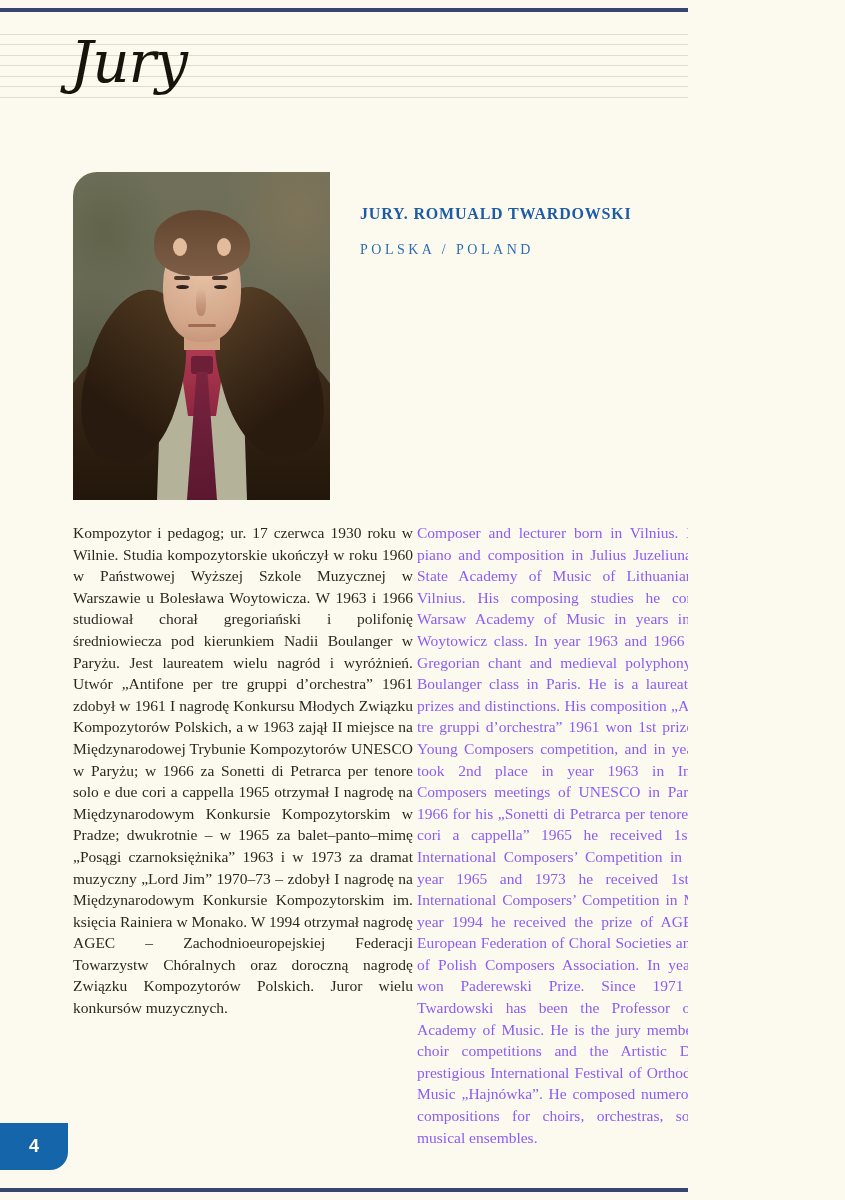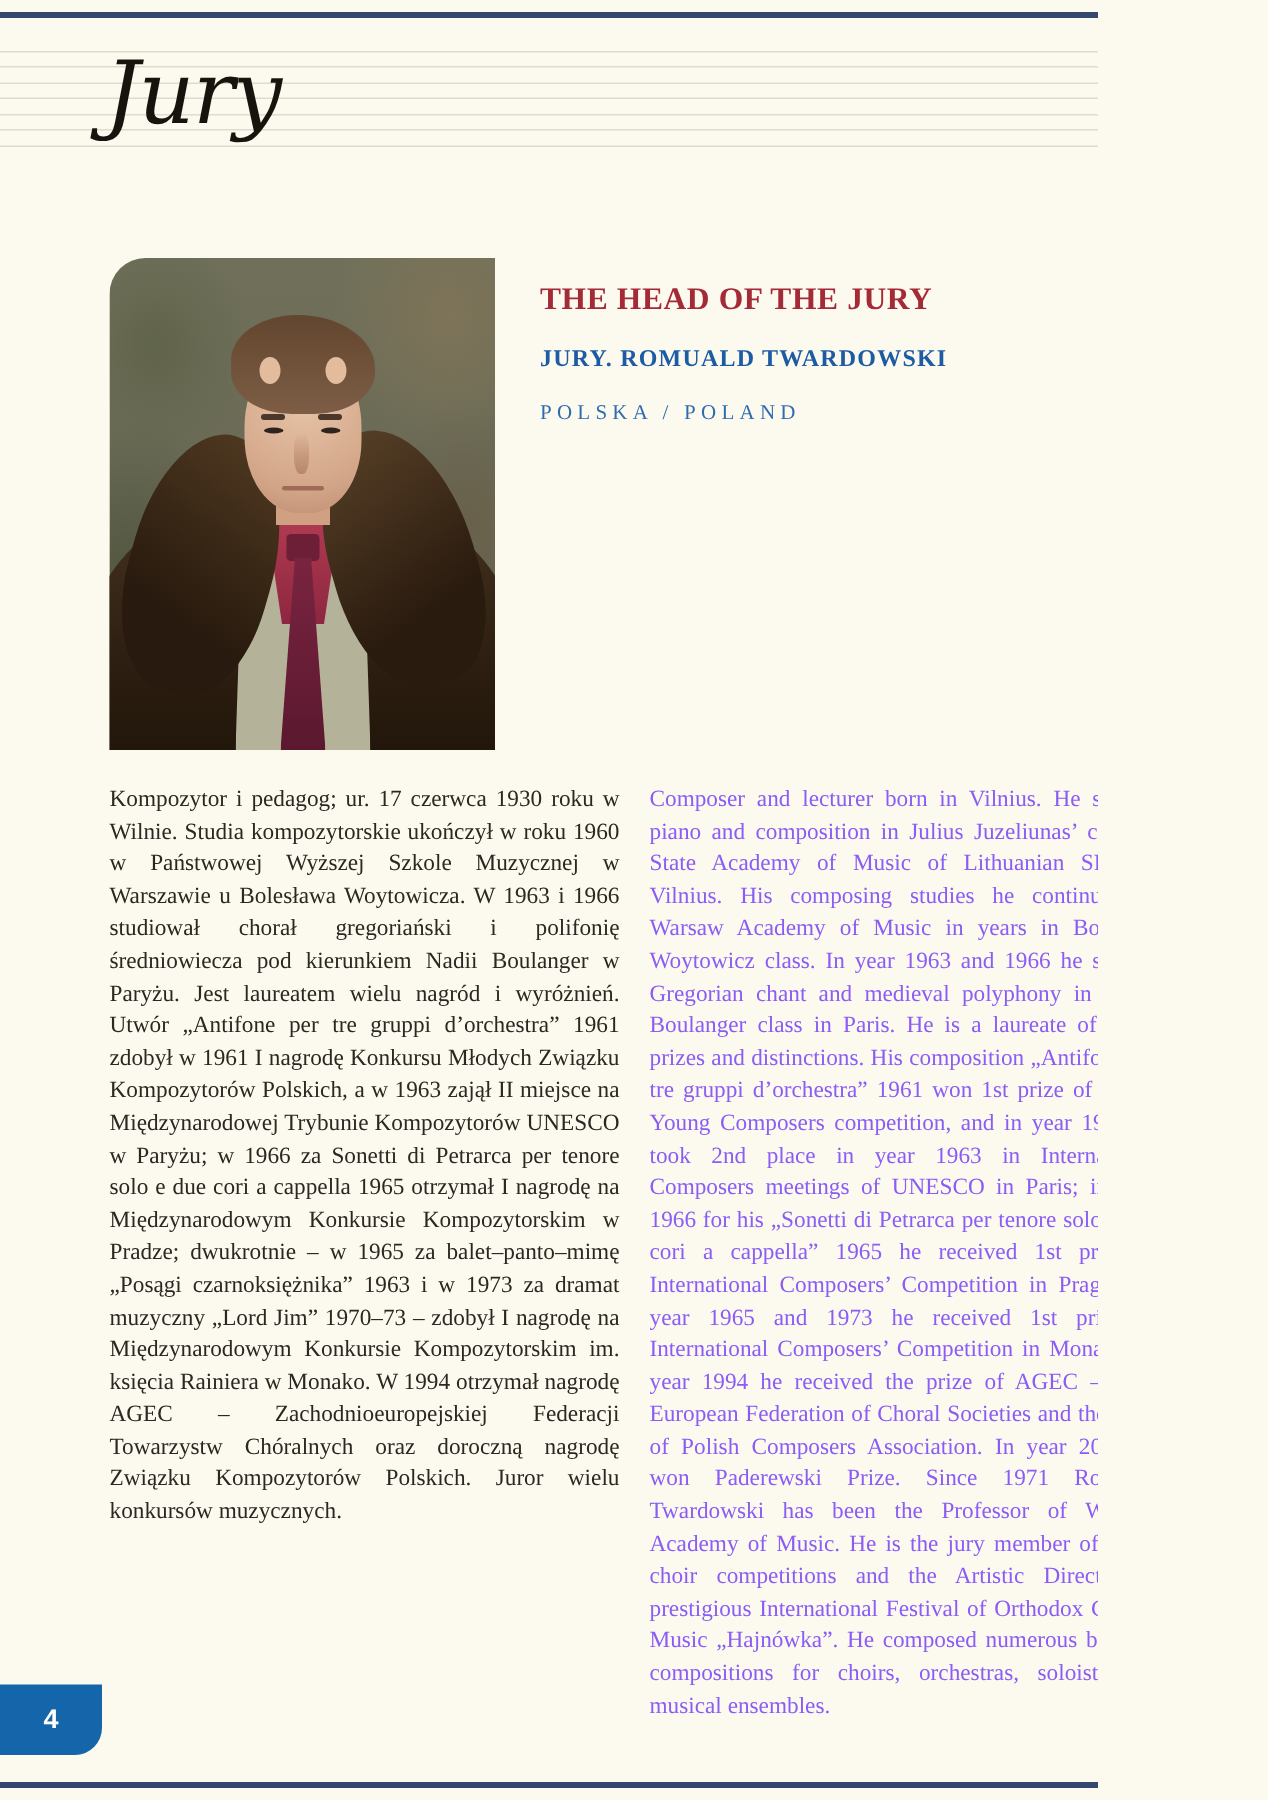--- a/index.html
+++ b/index.html
@@ -1,17 +1,17 @@
 <!DOCTYPE html>
 <html><head>
 <meta charset="utf-8">
 <style>
   html,body{margin:0;padding:0;background:#fcfaee;}
   .page{position:relative;width:688px;height:1200px;background:#fcfaee;overflow:hidden;
-        font-family:"Liberation Serif", serif;padding-left:44px;}
+        font-family:"Liberation Serif", serif;}
   .rule{position:absolute;left:0;right:0;height:4px;background:#35466f;}
   .rule.top{top:8px;}
   .rule.bottom{top:1188px;}
   .staff-line{position:absolute;left:0;right:0;height:1px;background:#dfdccd;}
   .jury{position:absolute;left:70px;top:28px;margin:0;font-family:"DejaVu Serif", serif;
         font-style:italic;font-weight:400;font-size:58px;color:#17140e;letter-spacing:-1px;}
   
   .photo{position:absolute;left:73px;top:172px;width:257px;height:328px;overflow:hidden;
          border-radius:24px 0 0 0;
          background:
@@ -51,21 +51,21 @@
   .eye.l{left:103px;} .eye.r{left:141px;}
   .nose{left:123px;top:116px;width:10px;height:28px;z-index:9;border-radius:40%;
         background:linear-gradient(rgba(0,0,0,0),#b9886b);}
   .mouth{left:115px;top:152px;width:28px;height:3px;z-index:9;background:#a06a55;border-radius:2px;}
   
   .head-block{position:absolute;left:360px;top:186px;}
   .role{font-size:21px;font-weight:bold;color:#a52a38;line-height:26px;letter-spacing:.4px;}
   .name{margin-top:19px;font-size:16px;font-weight:bold;color:#1d5ca5;letter-spacing:.8px;}
   .country{margin-top:19px;font-size:14px;color:#2e6cb0;letter-spacing:3.5px;}
   
-  .cols{position:absolute;left:73px;top:522px;width:700px;display:flex;gap:20px;}
+  .cols{position:absolute;left:73px;top:522px;width:700px;display:flex;gap:4px;}
   .bio{width:340px;margin:0;text-align:justify;font-size:15.5px;line-height:21.6px;}
   .bio.pl{color:#2b2823;}
   .bio.en{color:#8b5cf6;}
   
   .pagenum{position:absolute;left:0;top:1123px;width:68px;height:47px;background:#1565ab;
            border-radius:0 0 18px 0;display:flex;align-items:center;justify-content:center;
            color:#fff;font-family:"Liberation Sans", sans-serif;font-weight:bold;font-size:18px;}
 </style>
 </head>
 <body>
@@ -101,21 +101,20 @@
     <div class="temple r"></div>
     <div class="brow l"></div>
     <div class="brow r"></div>
     <div class="eye l"></div>
     <div class="eye r"></div>
     <div class="nose"></div>
     <div class="mouth"></div>
   </div>
 
   <div class="head-block">
-    <div class="role">THE HEAD OF THE JURY</div>
     <div class="name">JURY. ROMUALD TWARDOWSKI</div>
     <div class="country">POLSKA / POLAND</div>
   </div>
 
   <div class="cols">
     <p class="bio pl">Kompozytor i pedagog; ur. 17 czerwca 1930 roku w Wilnie. Studia kompozytorskie ukończył w roku 1960 w Państwowej Wyższej Szkole Muzycznej w Warszawie u Bolesława Woytowicza. W 1963 i 1966 studiował chorał gregoriański i polifonię średniowiecza pod kierunkiem Nadii Boulanger w Paryżu. Jest laureatem wielu nagród i wyróżnień. Utwór „Antifone per tre gruppi d’orchestra” 1961 zdobył w 1961 I nagrodę Konkursu Młodych Związku Kompozytorów Polskich, a w 1963 zajął II miejsce na Międzynarodowej Trybunie Kompozytorów UNESCO w Paryżu; w 1966 za Sonetti di Petrarca per tenore solo e due cori a cappella 1965 otrzymał I nagrodę na Międzynarodowym Konkursie Kompozytorskim w Pradze; dwukrotnie – w 1965 za balet–panto–mimę „Posągi czarnoksiężnika” 1963 i w 1973 za dramat muzyczny „Lord Jim” 1970–73 – zdobył I nagrodę na Międzynarodowym Konkursie Kompozytorskim im. księcia Rainiera w Monako. W 1994 otrzymał nagrodę AGEC – Zachodnioeuropejskiej Federacji Towarzystw Chóralnych oraz doroczną nagrodę Związku Kompozytorów Polskich. Juror wielu konkursów muzycznych.</p>
     <p class="bio en">Composer and lecturer born in Vilnius. He studied piano and composition in Julius Juzeliunas’ class at State Academy of Music of Lithuanian SRR in Vilnius. His composing studies he continued in Warsaw Academy of Music in years in Bolesław Woytowicz class. In year 1963 and 1966 he studied Gregorian chant and medieval polyphony in Nadia Boulanger class in Paris. He is a laureate of many prizes and distinctions. His composition „Antifone per tre gruppi d’orchestra” 1961 won 1st prize of Polish Young Composers competition, and in year 1963 he took 2nd place in year 1963 in International Composers meetings of UNESCO in Paris; in year 1966 for his „Sonetti di Petrarca per tenore solo e due cori a cappella” 1965 he received 1st prize at International Composers’ Competition in Prague. In year 1965 and 1973 he received 1st prize in International Composers’ Competition in Monaco. In year 1994 he received the prize of AGEC – West European Federation of Choral Societies and the prize of Polish Composers Association. In year 2006 he won Paderewski Prize. Since 1971 Romuald Twardowski has been the Professor of Warsaw Academy of Music. He is the jury member of many choir competitions and the Artistic Director of prestigious International Festival of Orthodox Church Music „Hajnówka”. He composed numerous brilliant compositions for choirs, orchestras, soloists and musical ensembles.</p>
   </div>
 
   <div class="pagenum">

